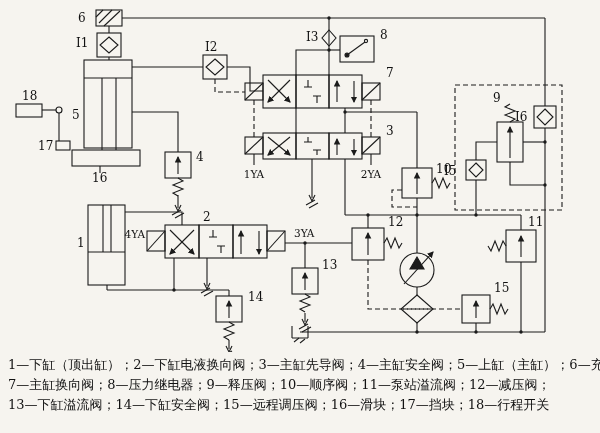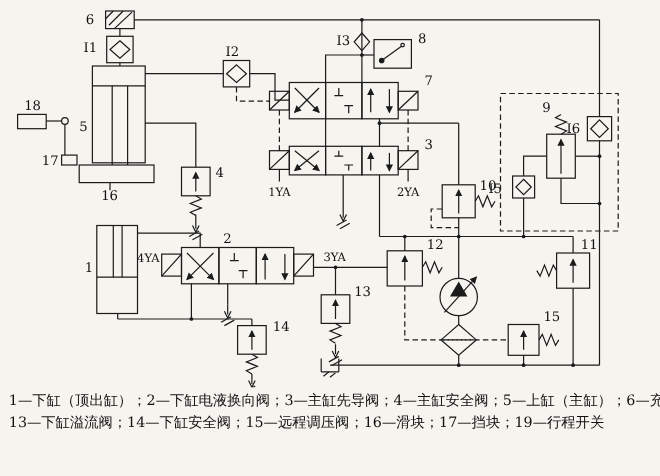--- a/index.html
+++ b/index.html
@@ -301,15 +301,16 @@
     <text class="lbl-s" x="145" y="238" text-anchor="end">4YA</text>
     <text class="lbl-s" x="294" y="237">3YA</text>
     <text class="lbl" x="77" y="247">1</text>
     <text class="lbl" x="322" y="269">13</text>
     <text class="lbl" x="248" y="301">14</text>
   </g>
 </svg>
 
 <div class="legend">
   <div>1—下缸（顶出缸）；2—下缸电液换向阀；3—主缸先导阀；4—主缸安全阀；5—上缸（主缸）；6—充液箱；</div>
-  <div>13—下缸溢流阀；14—下缸安全阀；15—远程调压阀；16—滑块；17—挡块；19—行程开关</div>
+  <div>7—主缸换向阀；8—压力继电器；9—释压阀；10—顺序阀；11—泵站溢流阀；12—减压阀；</div>
+  <div>13—下缸溢流阀；14—下缸安全阀；15—远程调压阀；16—滑块；17—挡块；18—行程开关</div>
 </div>
 </div>
 
 </body></html>

